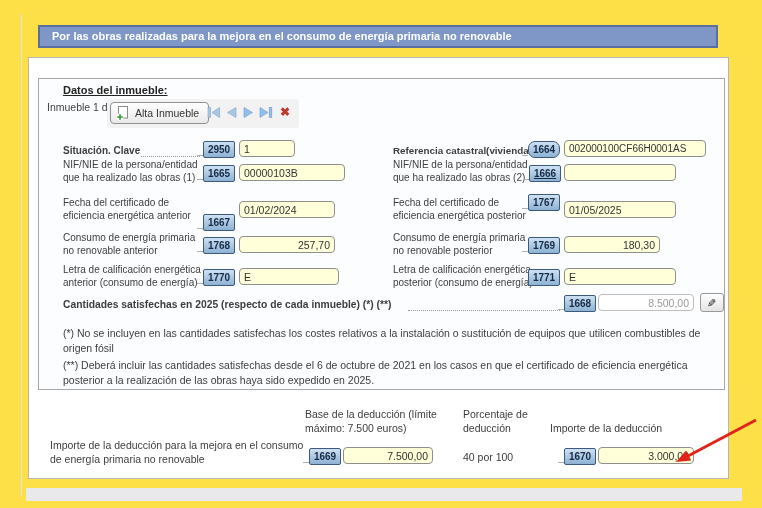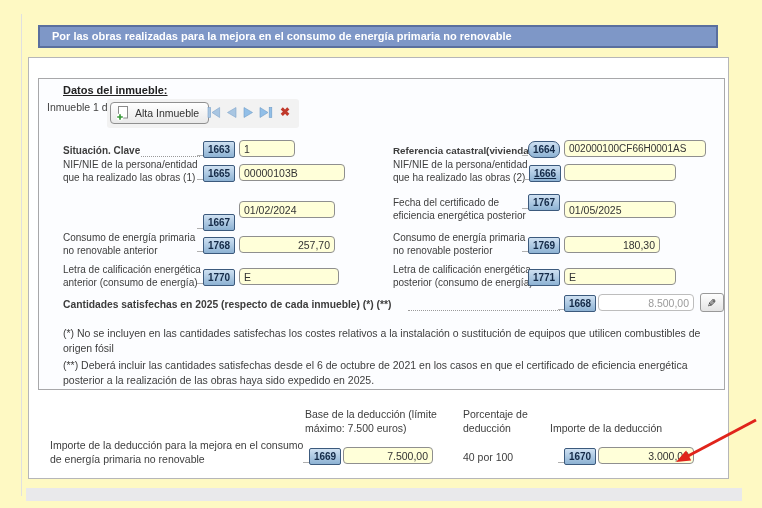--- a/index.html
+++ b/index.html
@@ -1,16 +1,16 @@
 <!DOCTYPE html>
 <html><head>
 <meta charset="utf-8">
 <style>
   html,body{margin:0;padding:0;background:#fff;}
-  .page{position:relative;width:762px;height:508px;overflow:hidden;background:#fef9c3;
+  .page{position:relative;width:762px;height:508px;overflow:hidden;background:#fde047;
         font-family:"Liberation Sans",sans-serif;color:#3d3d3d;}
   .edge-line{position:absolute;left:21px;top:14px;width:1px;height:482px;background:#e0e0e0;}
   .bottom-strip{position:absolute;left:26px;top:488px;width:716px;height:13px;background:#e9e9eb;}
 
   .title-bar{position:absolute;left:38px;top:25px;width:664px;height:19px;
              background:#7e97c7;border:2px solid #5a6f9e;
              color:#fff;font-size:11px;font-weight:bold;line-height:19px;padding-left:12px;}
   .outer-box{position:absolute;left:28px;top:57px;width:699px;height:420px;
              border:1px solid #b6b6b8;background:#fff;}
   .inner-box{position:absolute;left:38px;top:78px;width:685px;height:310px;
@@ -96,35 +96,36 @@
   <button class="nav-btn" style="left:258px;top:106px;">
     <svg width="14" height="13" viewBox="0 0 14 13">
         <polygon points="1,1.5 1,11.5 9,6.5" fill="#92bfe8" stroke="#6f9cc6" stroke-width="0.6"></polygon>
         <rect x="10.2" y="1.5" width="2.6" height="10" fill="#92bfe8" stroke="#6f9cc6" stroke-width="0.6"></rect>
       </svg>
   </button>
   <button class="del-btn"><span>✖</span></button>
 
   <div class="lbl nowrap" style="left:63px;top:144px;">Situación. Clave</div>
   <div class="leader" style="left:141px;top:155px;width:59px;"></div>
-  <div class="badge" style="left:203px;top:141px;">1663</div>
+  <div class="badge" style="left:203px;top:141px;">2950</div>
   <input class="field" style="left: 239px; top: 140px; width: 56px;" value="1">
 
   <div class="lbl nowrap" style="left:393px;top:144px;font-size:9.8px;">Referencia catastral(vivienda 1)</div>
   <div class="badge" style="left:528px;top:141px;border-radius:7px;">1664</div>
   <input class="field" style="left: 564px; top: 140px; width: 142px; font-size: 10px;" value="002000100CF66H0001AS">
 
   <div class="lbl" style="left:63px;top:158px;">NIF/NIE de la persona/entidad que ha realizado las obras (1)</div>
   <div class="badge" style="left:203px;top:165px;">1665</div>
   <input class="field" style="left: 239px; top: 164px; width: 106px;" value="00000103B">
 
   <div class="lbl" style="left:393px;top:158px;">NIF/NIE de la persona/entidad que ha realizado las obras (2)</div>
   <div class="badge" style="left:529px;top:165px;text-decoration:underline;">1666</div>
   <input class="field" style="left: 564px; top: 164px; width: 112px;" value="">
 
+  <div class="lbl" style="left:63px;top:196px;">Fecha del certificado de eficiencia energética anterior</div>
   <div class="badge" style="left:203px;top:202px;margin-top:12px;">1667</div>
   <input class="field" style="left: 239px; top: 201px; width: 96px;" value="01/02/2024">
 
   <div class="lbl" style="left:393px;top:196px;">Fecha del certificado de eficiencia energética posterior</div>
   <div class="badge" style="left:528px;top:194px;">1767</div>
   <input class="field" style="left: 564px; top: 201px; width: 112px;" value="01/05/2025">
 
   <div class="lbl" style="left:63px;top:231px;">Consumo de energía primaria no renovable anterior</div>
   <div class="badge" style="left:203px;top:237px;">1768</div>
   <input class="field num" style="left: 239px; top: 236px; width: 96px;" value="257,70">

